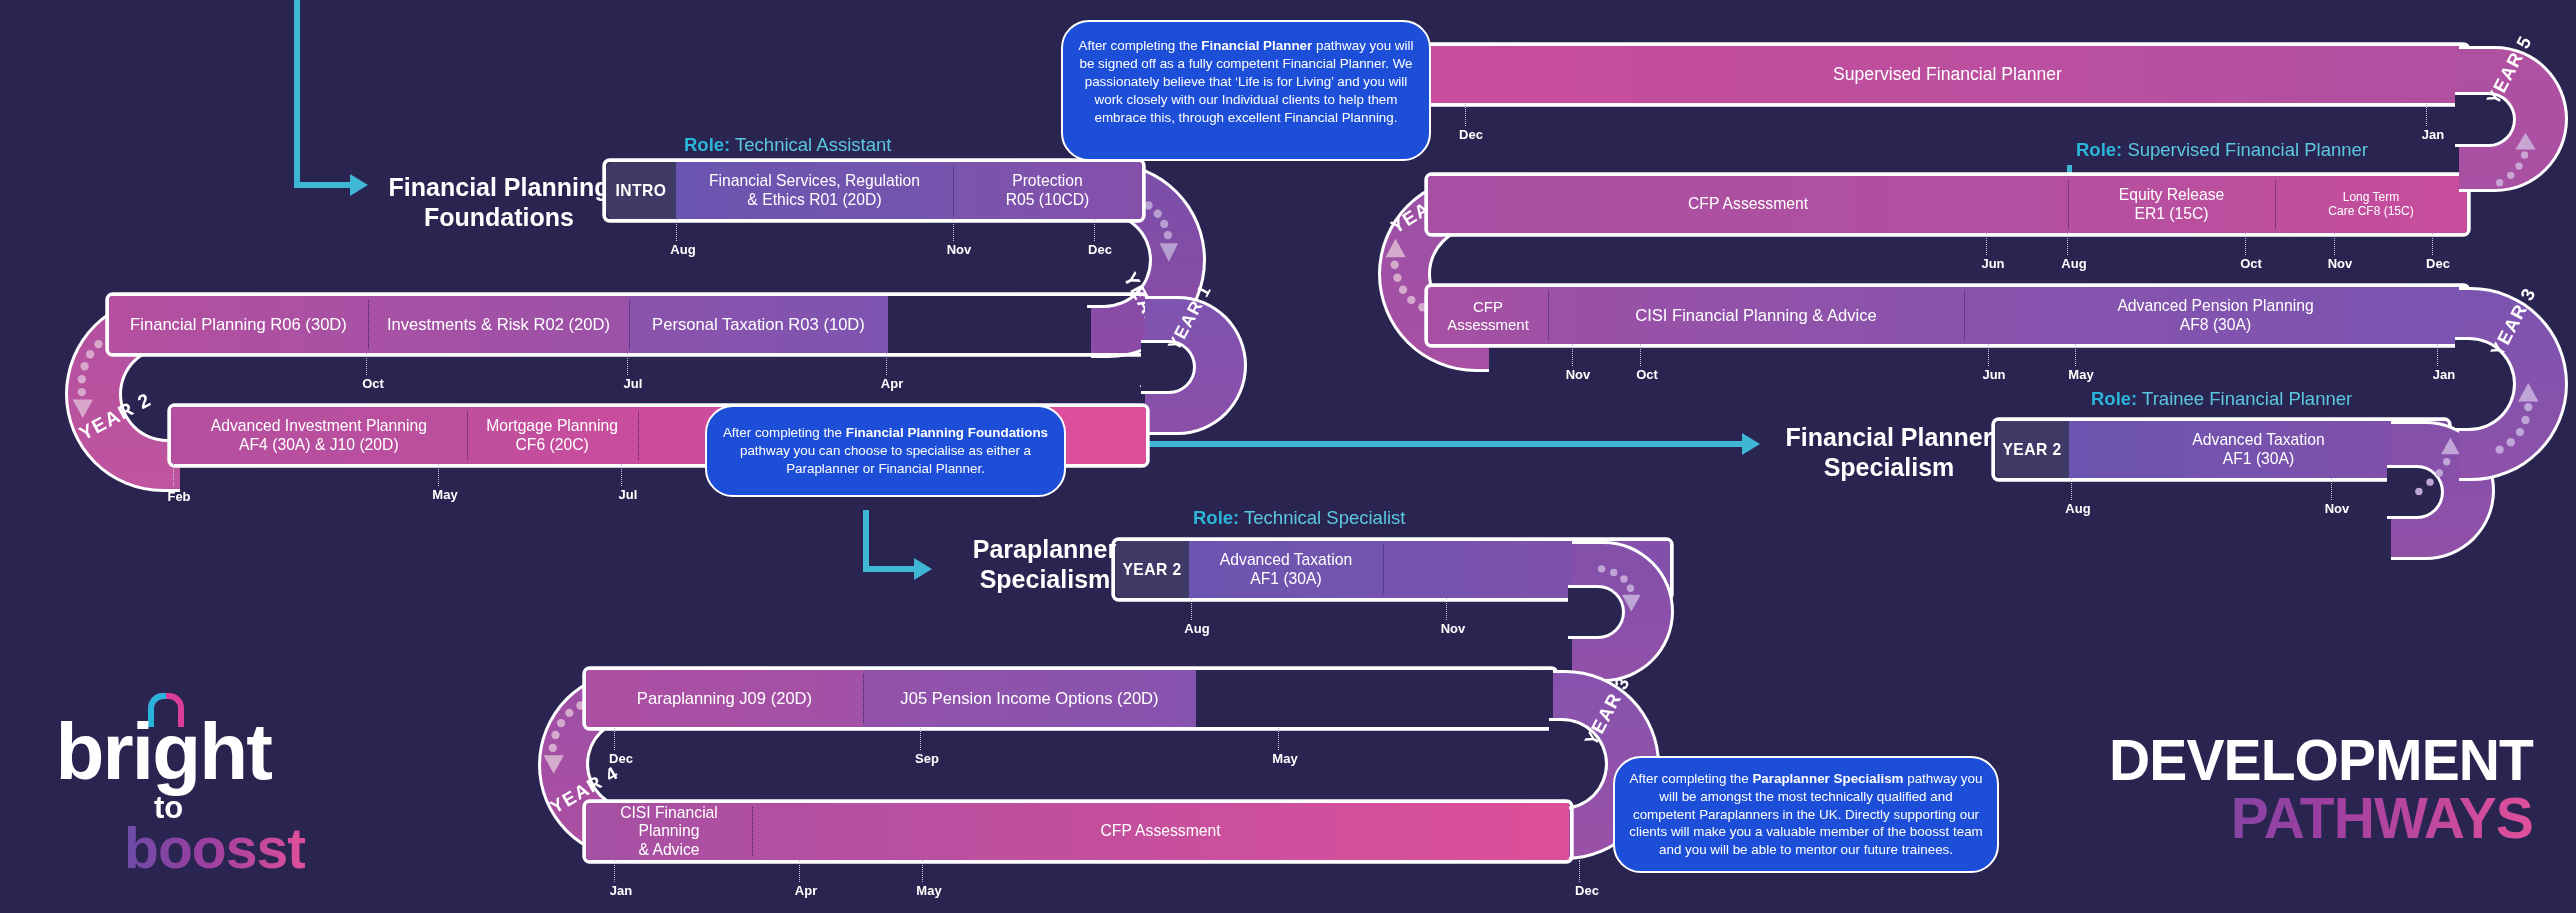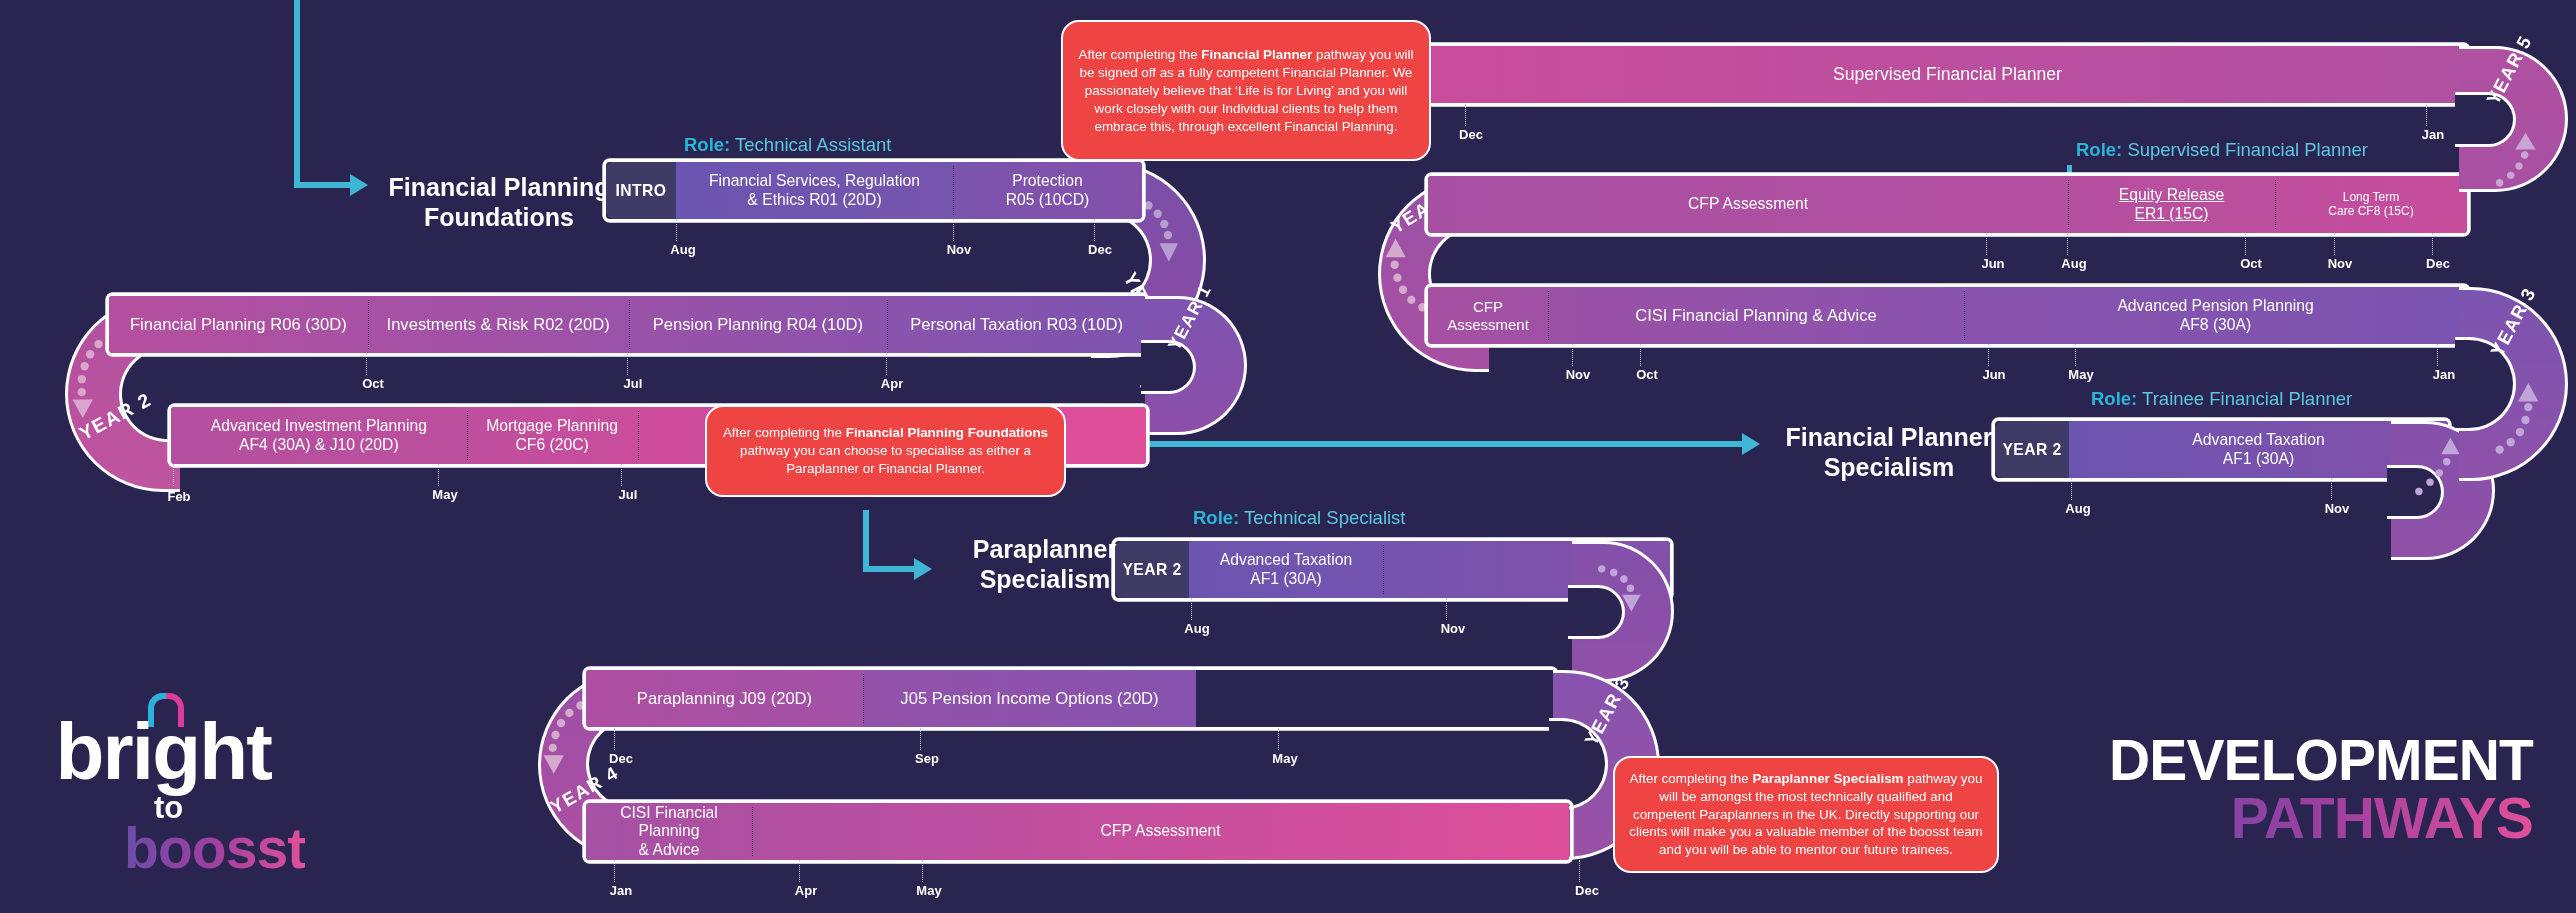--- a/index.html
+++ b/index.html
@@ -72,22 +72,22 @@
 
   
   .role{position:absolute;font-size:18.5px;color:#5cc8e0;white-space:nowrap;}
   .role b{color:#2ab6d9;font-weight:bold;}
 
   
   .sect{position:absolute;font-size:25px;font-weight:bold;line-height:1.2;color:#fff;text-align:center;}
 
   
   .callout{
-    position:absolute;background:#ef4444;border:2.8px solid #fff;border-radius:18px;
-    padding:24px 13px;text-align:center;font-size:13.4px;line-height:1.33;color:#fff;
+    position:absolute;background:#1d4ed8;border:2.8px solid #fff;border-radius:28px;
+    padding:15px 13px;text-align:center;font-size:13.4px;line-height:1.33;color:#fff;
     box-sizing:border-box;
   }
   .callout b{font-weight:bold;}
 
   
   .cy{position:absolute;background:#3fb6d4;}
   .cyArrow{position:absolute;width:0;height:0;border-style:solid;}
 
   
   .logo{position:absolute;left:48px;top:686px;width:305px;height:194px;}
@@ -237,23 +237,20 @@
     </svg>
   </div>
 
   <div class="track" style="left:109px;top:296px;width:1037px;">
     <div class="seg" style="width:259px;background:linear-gradient(90deg,#b54f9f,#a851a4);font-size:16.6px;">
       <span>Financial Planning R06 (30D)</span>
     </div>
     <div class="seg" style="width:261px;background:linear-gradient(90deg,#a851a4,#9a52a8);font-size:16.6px;">
       <span>Investments &amp; Risk R02 (20D)</span>
     </div>
-    <div class="seg" style="width:259px;background:linear-gradient(90deg,#9a52a8,#8b53ac);font-size:16.6px;">
-      <span>Pension Planning R04 (10D)</span>
-    </div>
     <div class="seg" style="width:259px;background:linear-gradient(90deg,#8b53ac,#7d54b0);font-size:16.6px;">
       <span>Personal Taxation R03 (10D)</span>
     </div>
   </div>
   <div class="tick" style="left:366px;top:353px;height:22px;">
       <i></i>
     </div>
   <div class="mon" style="left:373px;top:376px;">Oct</div>
   <div class="tick" style="left:627px;top:353px;height:22px;">
       <i></i>
@@ -510,21 +507,21 @@
         <circle cx="75" cy="130" r="4.5"></circle>
         <polygon points="64,124 86,124 75,104"></polygon>
       </g>
     </svg>
   </div>
 
   <div class="track" style="left:1428px;top:176px;width:1039px;">
     <div class="seg" style="width:640px;background:linear-gradient(90deg,#a750a3,#b44fa0);">
       <span>CFP Assessment</span>
     </div>
-    <div class="seg" style="width:207px;background:linear-gradient(90deg,#b54f9f,#bd4f9e);text-decoration:underline;">
+    <div class="seg" style="width:207px;background:linear-gradient(90deg,#b54f9f,#bd4f9e);">
       <span>
         <span class="two">Equity Release</span>
         <span class="two">ER1 (15C)</span>
       </span>
     </div>
     <div class="seg" style="width:192px;background:linear-gradient(90deg,#bf4e9e,#c74d9c);font-size:12px;">
       <span>
         <span class="two">Long Term</span>
         <span class="two">Care CF8 (15C)</span>
       </span>

